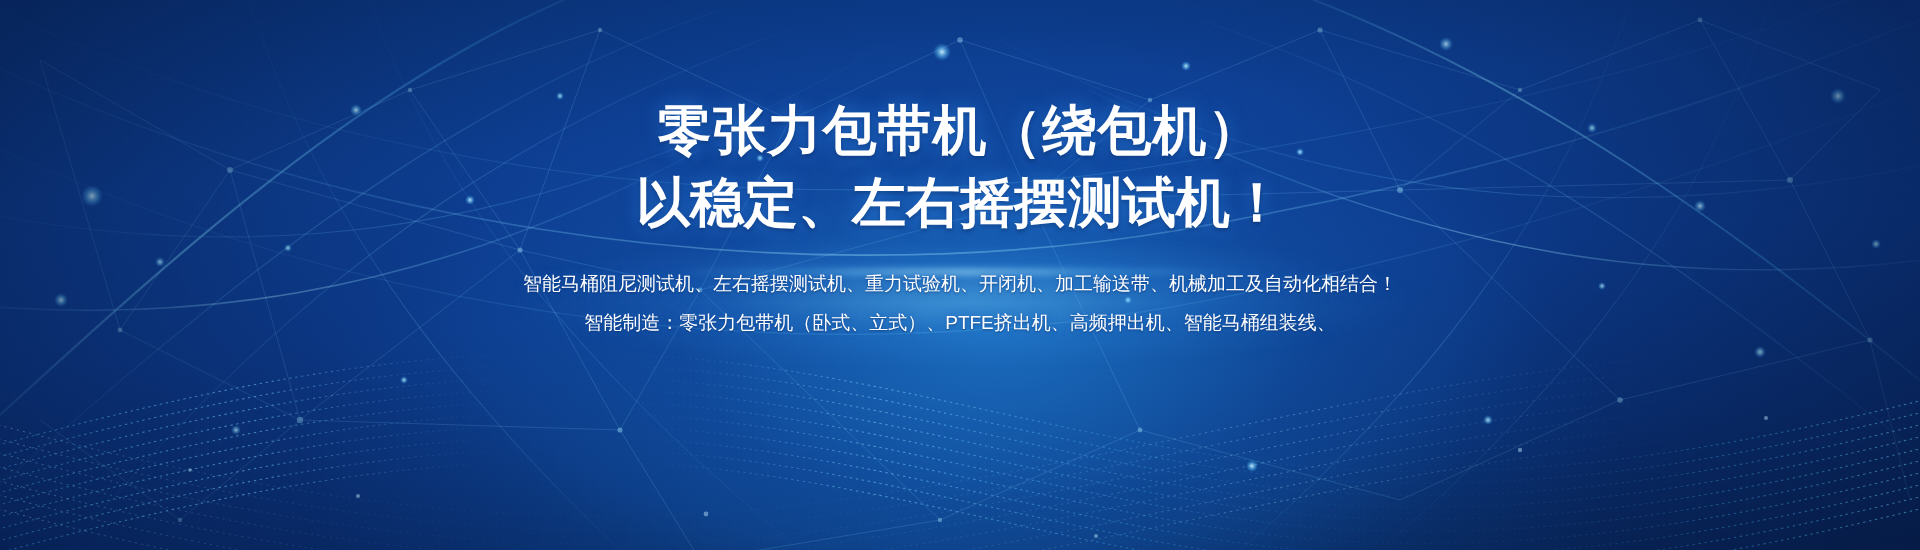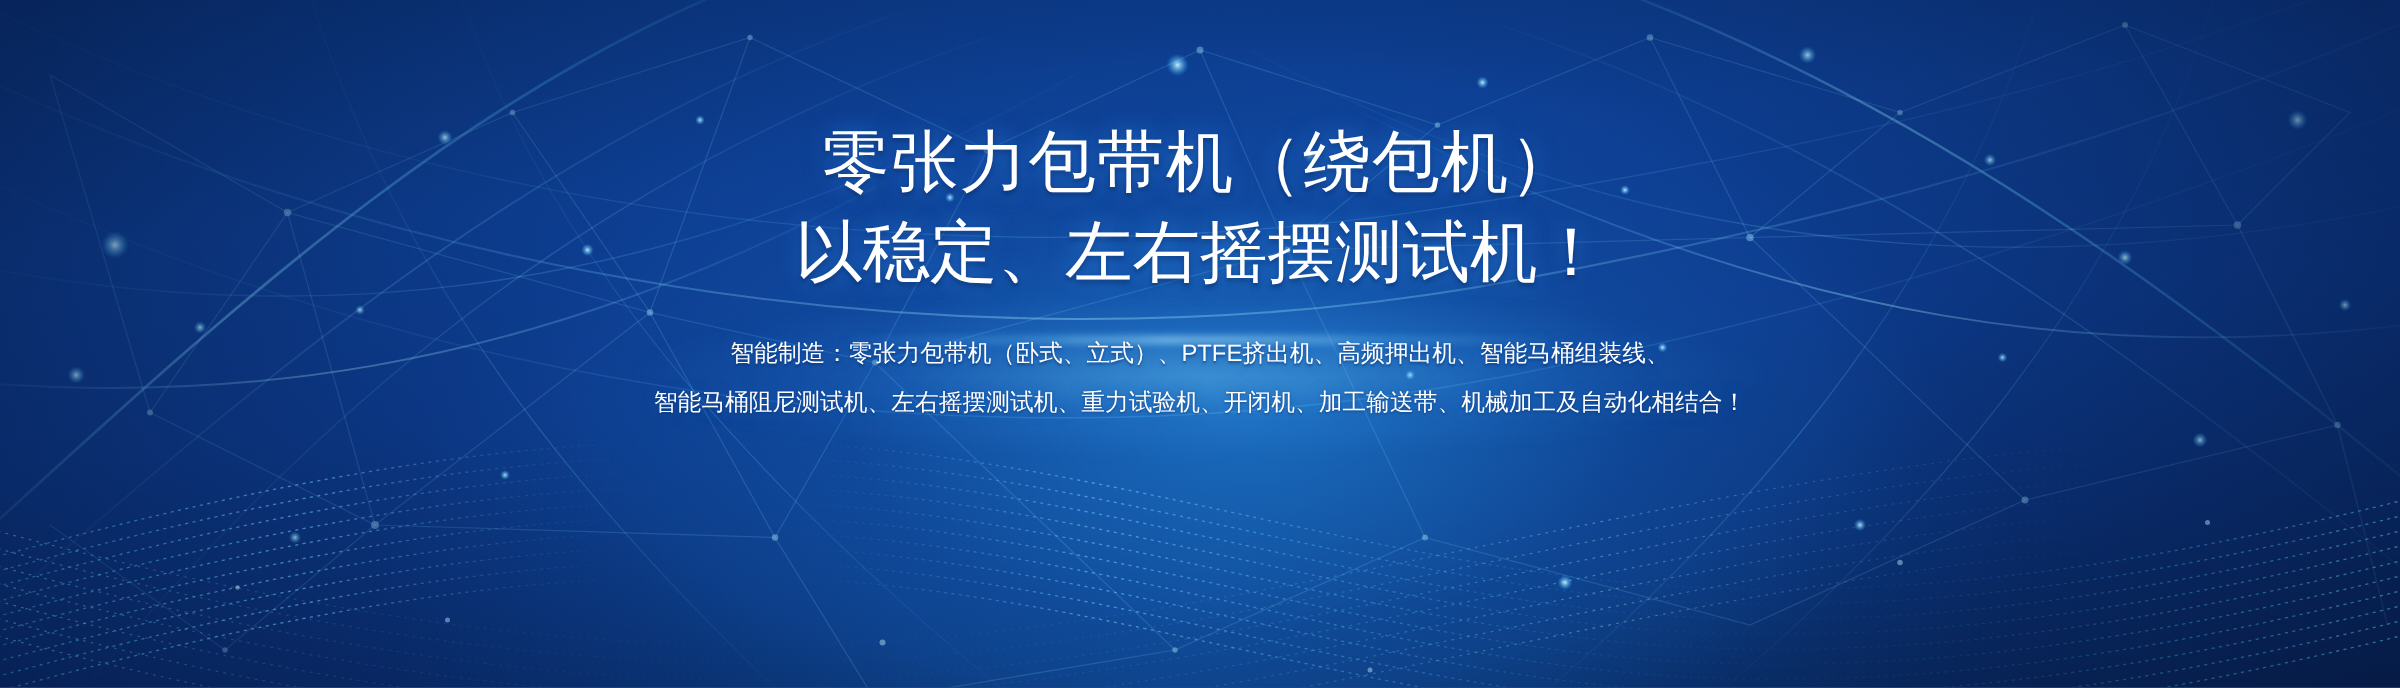--- a/index.html
+++ b/index.html
@@ -59,21 +59,21 @@
     flex-direction:column;
     align-items:center;
     justify-content:flex-start;
     padding-top:95px;
     z-index:6;
   }
   .headline{
     color:#ffffff;
     font-size:54px;
     line-height:1.33;
-    font-weight:normal;
+    font-weight:bold;
     letter-spacing:1px;
     text-align:center;
     text-shadow:0 0 18px rgba(40,120,215,0.85), 0 2px 4px rgba(3,24,70,0.55);
     white-space:nowrap;
   }
   .headline .l2{letter-spacing:0px;}
 
   .sub{
     margin-top:26px;
     color:#ffffff;
@@ -280,19 +280,19 @@
   <div class="vignette"></div>
 
   <div class="content">
 
     <div class="headline">
       <div class="l1">零张力包带机（绕包机）</div>
       <div class="l2">以稳定、左右摇摆测试机！</div>
     </div>
 
     <div class="sub">
+      <div>智能马桶阻尼测试机、左右摇摆测试机、重力试验机、开闭机、加工输送带、机械加工及自动化相结合！</div>
       <div>智能制造：零张力包带机（卧式、立式）、PTFE挤出机、高频押出机、智能马桶组装线、</div>
-      <div>智能马桶阻尼测试机、左右摇摆测试机、重力试验机、开闭机、加工输送带、机械加工及自动化相结合！</div>
     </div>
 
   </div>
 
 </div>
 
 </body></html>

